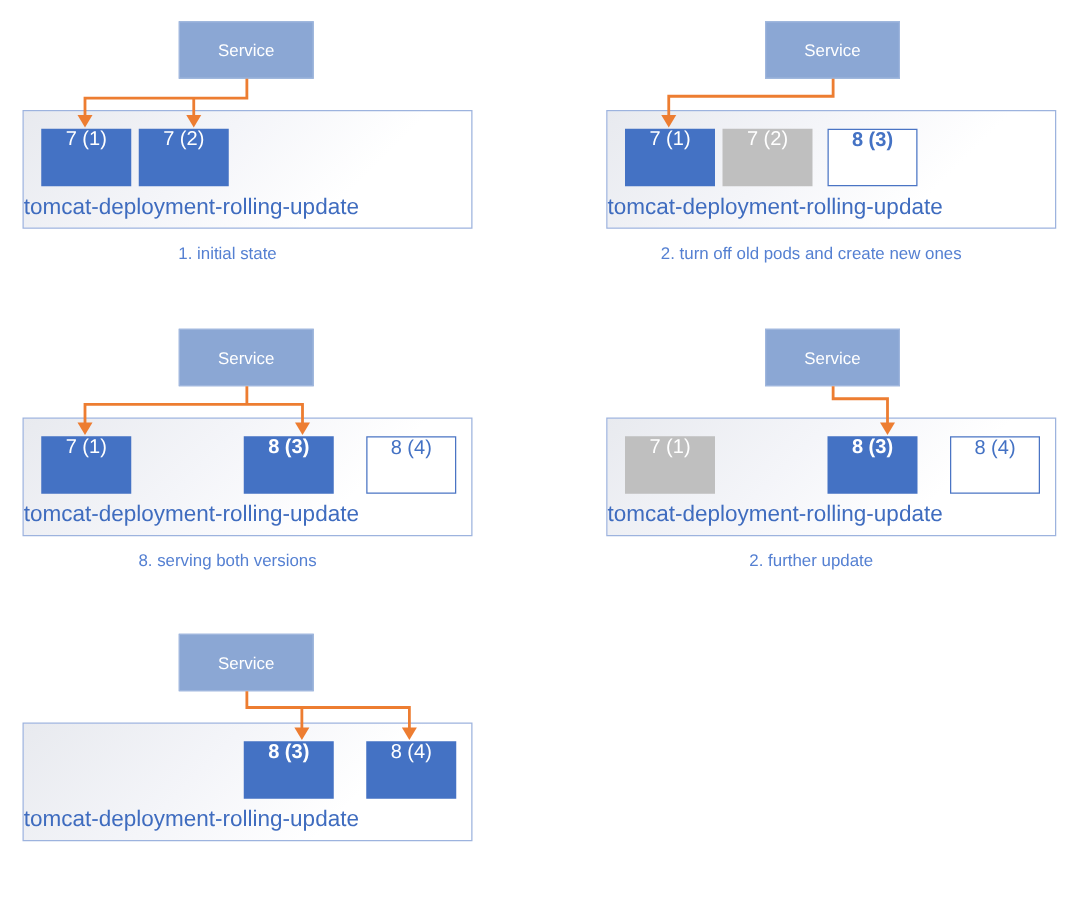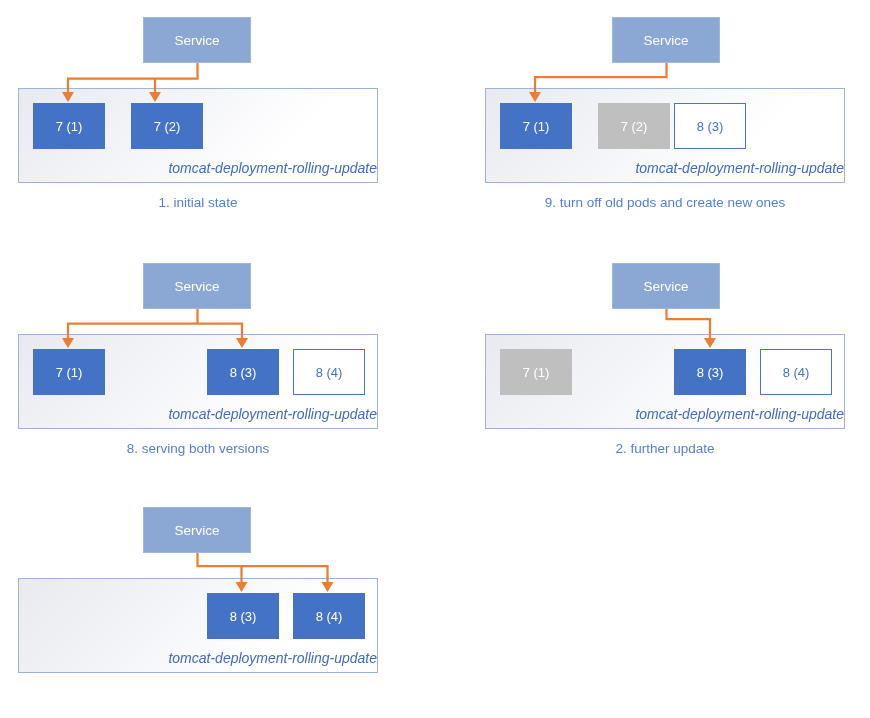--- a/index.html
+++ b/index.html
@@ -26,36 +26,36 @@
   .arrows path{stroke:#ed7d31;stroke-width:2.25;fill:none;}
   .arrows polygon{fill:#ed7d31;}
 
   .cluster{
     position:absolute;left:18px;top:88px;width:360px;height:95px;
     border:1.5px solid #9db3de;box-sizing:border-box;z-index:1;
     background:linear-gradient(135deg,#e8eaef 0%,#f4f5f9 40%,#ffffff 72%);
   }
   .pod{
     position:absolute;top:14px;width:72px;height:46px;box-sizing:border-box;
-    display:flex;align-items:center;justify-content:center;font-size:13px;
+    display:flex;align-items:flex-start;justify-content:center;font-size:16px;
   }
   .slot-a{left:14px;}
-  .slot-b{left:112px;}
-  .slot-c{left:188px;}
+  .slot-b{left:92px;}
+  .slot-c{left:176px;font-weight:bold;}
   .slot-d{left:274px;}
   .pod--active{background:#4472c4;color:#ffffff;}
   .pod--terminated{background:#bfbfbf;color:#ffffff;}
   .pod--new{background:#ffffff;border:1.5px solid #4a74c4;color:#4472c4;}
 
   .cluster-label{
-    position:absolute;left:0;right:0;bottom:6px;text-align:right;
-    color:#3f6cbf;font-size:14px;font-style:italic;
+    position:absolute;left:0;right:0;bottom:6px;text-align:left;
+    color:#3f6cbf;font-size:18px;
   }
   .caption{
-    position:absolute;left:18px;width:360px;top:195px;text-align:center;
+    position:absolute;left:2px;width:360px;top:195px;text-align:center;
     color:#5580d2;font-size:13.5px;
   }
 </style>
 </head>
 <body>
 
 <div class="canvas">
 
   <section class="panel panel--p1">
     <div class="service">
@@ -91,21 +91,21 @@
         <span>7 (1)</span>
       </div>
       <div class="pod pod--terminated slot-b">
         <span>7 (2)</span>
       </div>
       <div class="pod pod--new slot-c">
         <span>8 (3)</span>
       </div>
       <div class="cluster-label">tomcat-deployment-rolling-update</div>
     </div>
-    <div class="caption">9. turn off old pods and create new ones</div>
+    <div class="caption">2. turn off old pods and create new ones</div>
   </section>
 
   <section class="panel panel--p3">
     <div class="service">
       <span>Service</span>
     </div>
     <svg class="arrows" viewBox="0 0 385 110">
       <path d="M197.5 63 V77.5 H68 V93 M197.5 77.5 H242 V93"></path>
       <polygon points="62,92 74,92 68,102"></polygon>
       <polygon points="236,92 248,92 242,102"></polygon>

